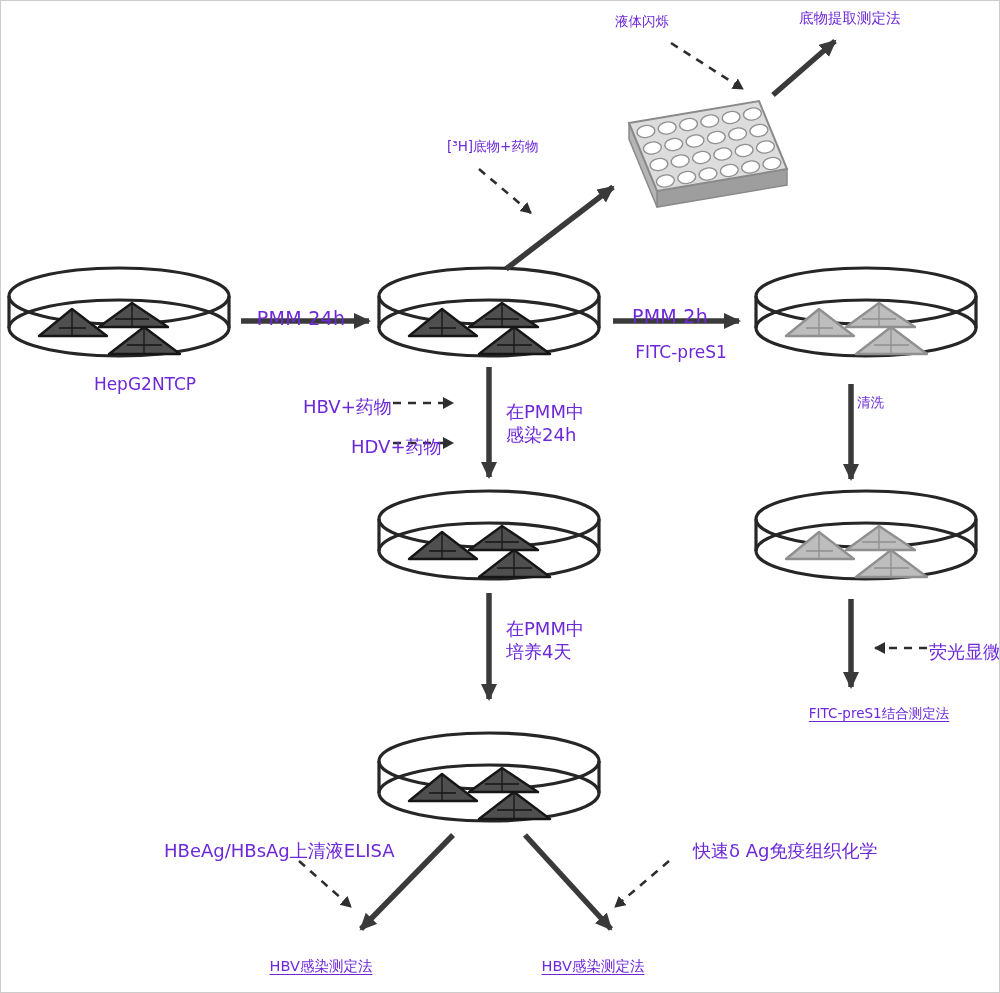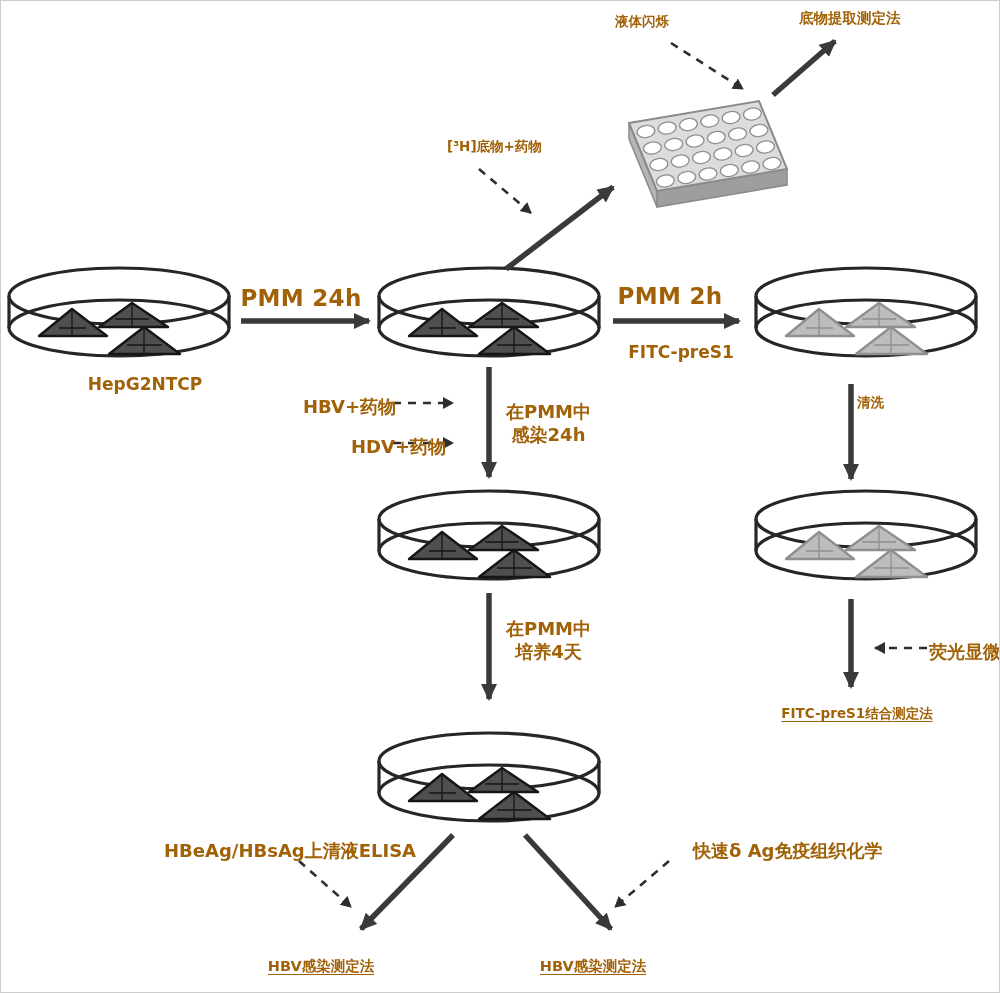--- a/index.html
+++ b/index.html
@@ -2,29 +2,29 @@
 <html><head>
 <meta charset="utf-8">
 <style>
   html,body { margin:0; padding:0; background:#ffffff; }
   .canvas {
     position:relative; width:1000px; height:993px; background:#ffffff;
     font-family:"DejaVu Sans","Liberation Sans",sans-serif;
     border:1px solid #cccccc; box-sizing:border-box; overflow:hidden;
   }
   svg.layer { position:absolute; left:0; top:0; width:1000px; height:993px; }
-  .lbl { position:absolute; color:#a16207; font-weight:bold; white-space:nowrap; line-height:1.3; }
+  .lbl { position:absolute; color:#6d28d9; font-weight:normal; white-space:nowrap; line-height:1.3; }
   .center { transform:translateX(-50%); }
   .underline { text-decoration:underline; text-underline-offset:3px; }
   .s12 { font-size:18px; }
   .s13 { font-size:13.5px; }
   .s14 { font-size:14.5px; }
   .s17 { font-size:17px; }
-  .s19 { font-size:23px; letter-spacing:0.3px; }
-  .twoline { text-align:center; }
+  .s19 { font-size:19px; letter-spacing:0.3px;margin-top:22px; }
+  .twoline { text-align:left; }
 </style>
 </head>
 <body>
 
 <div class="canvas">
 
   <svg class="layer" viewBox="0 0 1000 993" xmlns="http://www.w3.org/2000/svg">
     <defs>
       <marker id="ah-big" markerUnits="userSpaceOnUse" markerWidth="20" markerHeight="18" refX="15" refY="8" orient="auto">
         <path d="M0,0 L17,8 L0,16 Z" fill="#3a3a3a"></path>
@@ -144,21 +144,21 @@
     <span>在PMM中</span><br>
     <span>感染24h</span>
   </div>
 
   <div class="lbl s12 twoline" style="left:505px; top:616px;">
     <span>在PMM中</span><br>
     <span>培养4天</span>
   </div>
 
   <div class="lbl s12" style="left:928px; top:639px;">荧光显微镜</div>
-  <div class="lbl s13 center underline" style="left:856px; top:704px;">FITC-preS1结合测定法</div>
+  <div class="lbl s13 center underline" style="left:878px; top:704px;">FITC-preS1结合测定法</div>
 
   <div class="lbl s12" style="left:163px; top:838px;">HBeAg/HBsAg上清液ELISA</div>
   <div class="lbl s12" style="left:692px; top:838px;text-align:center;">快速δ Ag免疫组织化学</div>
 
   <div class="lbl s14 center underline" style="left:320px; top:956px;">HBV感染测定法</div>
   <div class="lbl s14 center underline" style="left:592px; top:956px;">HBV感染测定法</div>
 
 </div>
 
 </body></html>

